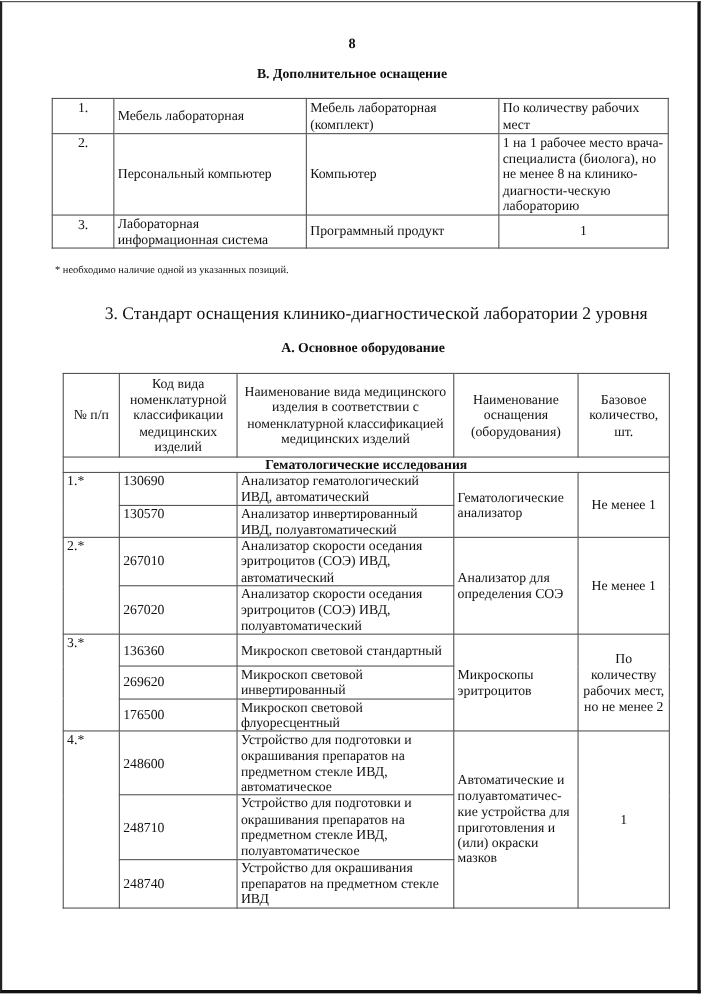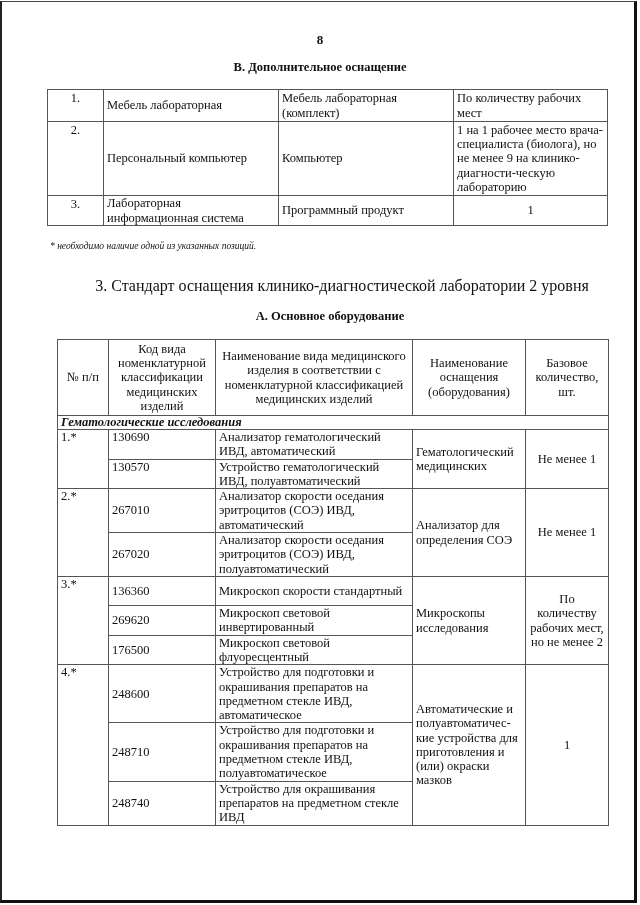--- a/index.html
+++ b/index.html
@@ -19,33 +19,33 @@
   .section-b-title {
     position: absolute; left: 0; width: 100%; top: 60px; text-align: center;
     font-size: 12.5px; font-weight: bold;
   }
   table { border-collapse: collapse; position: absolute; table-layout: fixed; }
   td, th { border: 1px solid #555; font-size: 12.5px; line-height: 14.3px; font-weight: normal; vertical-align: middle; padding: 0 3px; }
   #table-b { left: 47px; top: 89px; width: 560px; }
   #table-b td { height: auto; }
   #table-b .num { text-align: center; vertical-align: top; padding-top: 1px; }
   .footnote {
-    position: absolute; left: 50px; top: 241px; font-size: 9.5px; font-style: italic;
+    position: absolute; left: 50px; top: 241px; font-size: 9.5px;
   }
   .section-3-title {
     position: absolute; left: 0; width: 100%; top: 277px; text-align: center;
     font-size: 16px; padding-left: 44px; box-sizing: border-box;
   }
   .section-a-title {
     position: absolute; left: 0; width: 100%; top: 309px; text-align: center;
     font-size: 12.5px; font-weight: bold; padding-left: 20px; box-sizing: border-box;
   }
   #table-a { left: 57px; top: 339px; width: 551px; }
   #table-a th { text-align: center; height: 75px; }
-  #table-a .group-row td { text-align: left; font-weight: bold; font-style: italic; height: 13px; line-height: 13px; }
+  #table-a .group-row td { text-align: center; font-weight: bold; height: 13px; line-height: 13px; }
   #table-a .idx { vertical-align: top; padding-top: 0; }
   #table-a .center { text-align: center; }
   #table-a .top { vertical-align: top; }
 </style>
 </head>
 <body>
 
 <div class="page-frame"></div>
 
 <div class="page-number">8</div>
@@ -62,21 +62,21 @@
       <tr style="height:32px">
     <td class="num">1.</td>
     <td>Мебель лабораторная</td>
     <td>Мебель лабораторная (комплект)</td>
     <td>По количеству рабочих мест</td>
   </tr>
   <tr style="height:74px">
     <td class="num">2.</td>
     <td>Персональный компьютер</td>
     <td>Компьютер</td>
-    <td>1 на 1 рабочее место врача-специалиста (биолога), но не менее 9 на клинико-диагности-ческую лабораторию</td>
+    <td>1 на 1 рабочее место врача-специалиста (биолога), но не менее 8 на клинико-диагности-ческую лабораторию</td>
   </tr>
   <tr style="height:30px">
     <td class="num">3.</td>
     <td>Лабораторная информационная система</td>
     <td>Программный продукт</td>
     <td style="text-align:center">1</td>
   </tr>
 </tbody>
   </table>
 
@@ -101,45 +101,45 @@
     <th>Базовое количество, шт.</th>
   </tr>
   <tr class="group-row">
     <td colspan="5">Гематологические исследования</td>
   </tr>
 
   <tr style="height:28px">
     <td class="idx" rowspan="2">1.*</td>
     <td class="top">130690</td>
     <td>Анализатор гематологический ИВД, автоматический</td>
-    <td rowspan="2">Гематологический медицинских</td>
+    <td rowspan="2">Гематологические анализатор</td>
     <td rowspan="2" class="center">Не менее 1</td>
   </tr>
   <tr style="height:28px">
     <td class="top">130570</td>
-    <td>Устройство гематологический ИВД, полуавтоматический</td>
+    <td>Анализатор инвертированный ИВД, полуавтоматический</td>
   </tr>
 
   <tr style="height:43px">
     <td class="idx" rowspan="2">2.*</td>
     <td>267010</td>
     <td>Анализатор скорости оседания эритроцитов (СОЭ) ИВД, автоматический</td>
     <td rowspan="2">Анализатор для определения СОЭ</td>
     <td rowspan="2" class="center">Не менее 1</td>
   </tr>
   <tr style="height:44px">
     <td>267020</td>
     <td>Анализатор скорости оседания эритроцитов (СОЭ) ИВД, полуавтоматический</td>
   </tr>
 
   <tr style="height:29px">
     <td class="idx" rowspan="3">3.*</td>
     <td>136360</td>
-    <td>Микроскоп скорости стандартный</td>
-    <td rowspan="3">Микроскопы исследования</td>
+    <td>Микроскоп световой стандартный</td>
+    <td rowspan="3">Микроскопы эритроцитов</td>
     <td rowspan="3" class="center">По количеству рабочих мест, но не менее 2</td>
   </tr>
   <tr style="height:29px">
     <td>269620</td>
     <td>Микроскоп световой инвертированный</td>
   </tr>
   <tr style="height:29px">
     <td>176500</td>
     <td>Микроскоп световой флуоресцентный</td>
   </tr>

